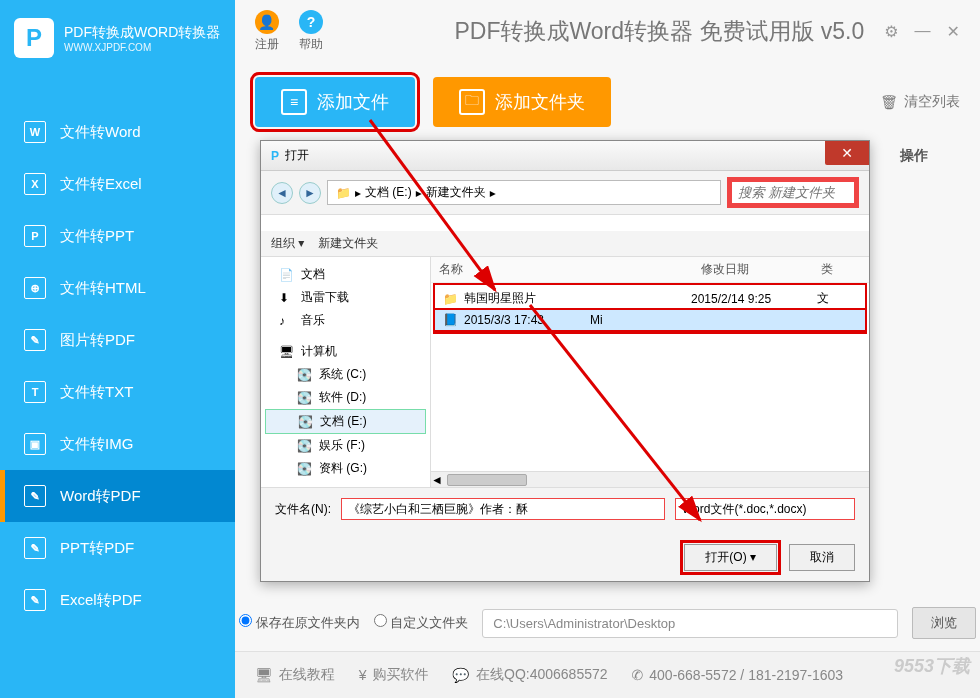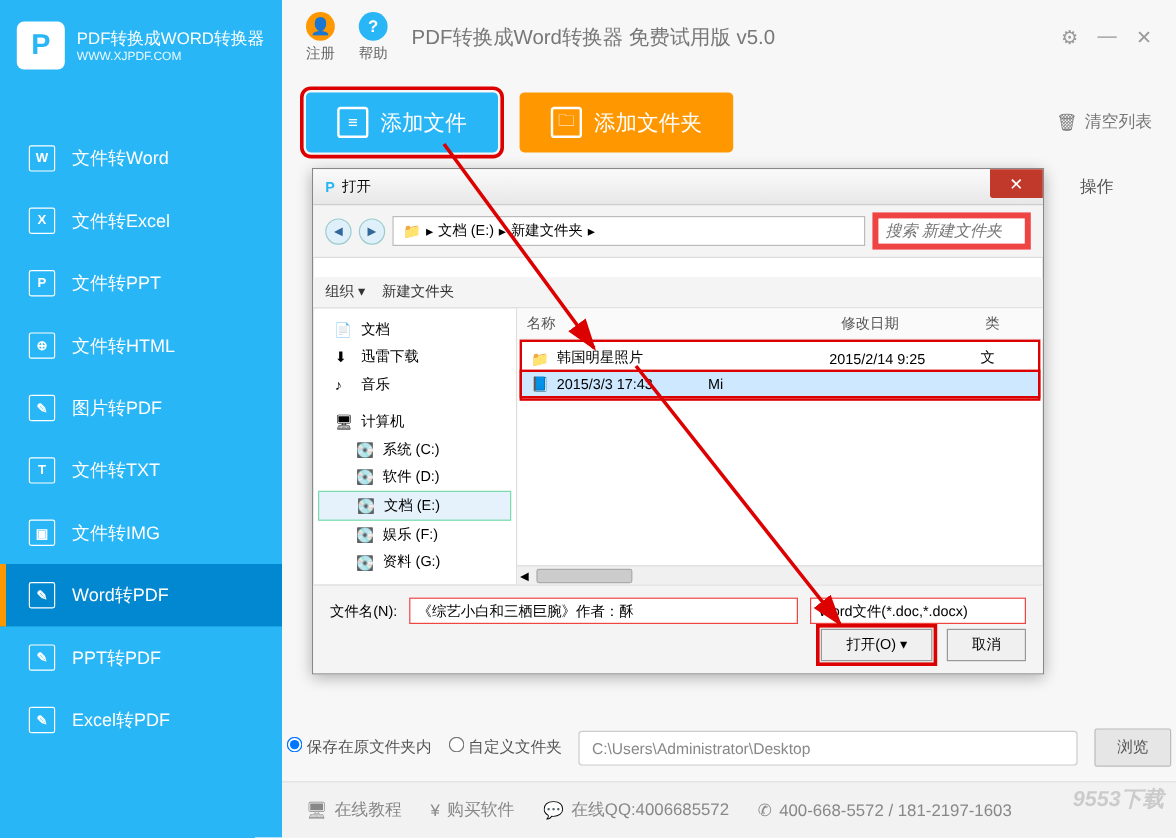--- a/index.html
+++ b/index.html
@@ -15,34 +15,34 @@
 .nav { display: flex; flex-direction: column; margin-top: 30px; }
 .nav-item { display: flex; align-items: center; gap: 14px; padding: 15px 24px; font-size: 15px; cursor: pointer; }
 .nav-item.active { background: #0288d1; border-left: 5px solid #ff9800; padding-left: 19px; }
 .nav-icon { width: 22px; height: 22px; border: 1.5px solid #fff; border-radius: 2px; display: flex; align-items: center; justify-content: center; font-size: 11px; font-weight: bold; }
 
 
 .main { flex: 1; background: #f7f7f7; display: flex; flex-direction: column; position: relative; }
 .titlebar { display: flex; align-items: center; padding: 10px 20px; gap: 20px; }
 .tb-btn { display: flex; flex-direction: column; align-items: center; gap: 2px; font-size: 12px; color: #666; cursor: pointer; }
 .tb-icon { width: 24px; height: 24px; border-radius: 50%; display: flex; align-items: center; justify-content: center; color: #fff; font-size: 14px; font-weight: bold; }
-.tb-title { flex: 1; text-align: left; font-size: 17px; color: #777; }
+.tb-title { flex: 1; text-align: right; font-size: 23px; color: #777; }
 .win-ctrl { display: flex; gap: 16px; color: #999; font-size: 16px; }
 
 .toolbar { display: flex; align-items: center; padding: 14px 20px; gap: 18px; }
 .big-btn { display: flex; align-items: center; gap: 10px; padding: 12px 26px; border-radius: 4px; color: #fff; font-size: 18px; cursor: pointer; }
 .big-btn.blue { background: #29b6f6; outline: 3px solid #d00; outline-offset: 2px; }
 .big-btn.orange { background: #ff9800; }
 .big-icon { width: 26px; height: 26px; border: 2px solid #fff; border-radius: 3px; display: flex; align-items: center; justify-content: center; font-size: 14px; }
 .clear-list { margin-left: auto; display: flex; align-items: center; gap: 6px; color: #777; font-size: 14px; cursor: pointer; }
 
 .content { flex: 1; padding: 0 20px; position: relative; }
 .col-header { display: flex; font-size: 14px; color: #555; padding: 6px 0; }
 .col1 { width: 40px; padding-left: 8px; }
-.colop { margin-left: auto; width: 60px; }
+.colop { margin-left: auto; width: 60px; font-weight: bold; }
 
 .bottom-bar { display: flex; align-items: center; padding: 12px 4px; gap: 14px; font-size: 13px; color: #555; }
 .bottom-bar input[type=text] { flex: 1; padding: 6px 10px; border: 1px solid #ccc; border-radius: 3px; background: #fff; color: #888; font-size: 13px; }
 .browse-btn { padding: 6px 18px; background: #e6e6e6; border: 1px solid #bbb; border-radius: 2px; cursor: pointer; }
 
 .footer { display: flex; align-items: center; padding: 14px 20px; gap: 24px; font-size: 14px; color: #888; border-top: 1px solid #e0e0e0; background: #f2f2f2; }
 .footer-item { display: flex; align-items: center; gap: 6px; }
 
 
 .dialog { position: absolute; left: 260px; top: 140px; width: 610px; background: #fff; border: 1px solid #888; box-shadow: 0 3px 12px rgba(0,0,0,.3); font-size: 12px; z-index:20;}
@@ -63,21 +63,21 @@
 .filelist { flex: 1; display: flex; flex-direction: column; }
 .fl-head { display: flex; padding: 4px 8px; background: #fafafa; border-bottom: 1px solid #eee; color: #555; }
 .fl-name { flex: 1; }
 .fl-date { width: 120px; }
 .fl-type { width: 40px; }
 .fl-row { display: flex; padding: 3px 8px; align-items: center; gap: 6px; cursor: pointer; }
 .fl-row.sel { background: #cde8ff; outline: 2px solid #d00; }
 .rowgroup{ outline:2px solid #d00; margin:2px 4px; padding:2px 0;}
 .fl-scroll { height: 16px; background: #f0f0f0; border-top: 1px solid #ddd; margin-top:auto; display:flex; align-items:center;}
 .sb-thumb{height:12px;width:80px;background:#ccc;border:1px solid #aaa;margin-left:4px;border-radius:2px;}
-.dlg-bottom { padding: 10px 14px; display: flex; flex-direction: column; gap: 4px; background: #f4f4f4; border-top: 1px solid #ddd; }
+.dlg-bottom { padding: 10px 14px; display: flex; flex-direction: column; gap: 24px; background: #f4f4f4; border-top: 1px solid #ddd; }
 .fn-row { display: flex; align-items: center; gap: 10px; }
 .fn-row input, .fn-row select { padding: 3px 6px; border: 1px solid #ef4444; font-size: 12px; }
 .fn-row .fname { flex: 1; }
 .fn-row .ftype { width: 180px; }
 .btn-row { display: flex; justify-content: flex-end; gap: 12px; }
 .dlg-btn { padding: 4px 20px; background: #f0f0f0; border: 1px solid #999; cursor: pointer; font-size: 12px; }
 .dlg-btn.open { outline: 3px solid #d00; outline-offset: 1px; }
 
 
 .arrow-svg{position:absolute;left:0;top:0;width:100%;height:100%;pointer-events:none;z-index:30;}

